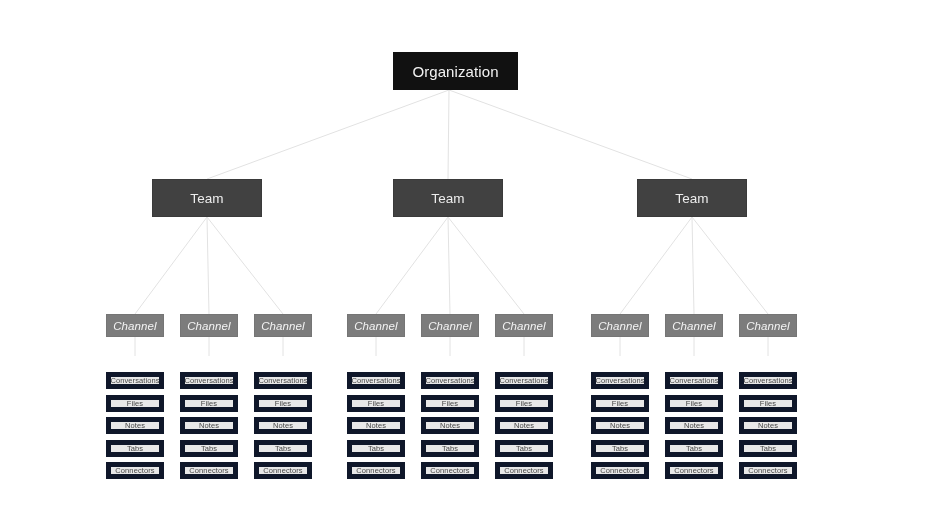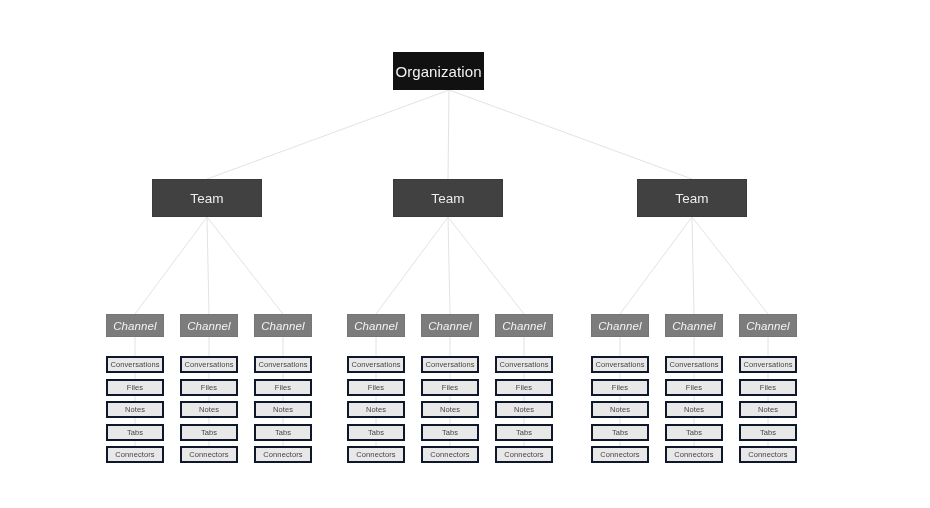--- a/index.html
+++ b/index.html
@@ -52,21 +52,22 @@
     background: #7c7c7c;
     color: #f4f4f4;
     font-size: 11.5px;
     border: 1px solid #757575;
     font-style: italic;
   }
   .node-leaf {
     background: #e8e8e8;
     color: #454545;
     font-size: 7.5px;
-    border: 2px solid #0f172a;
+    border: 5px solid #0f172a;
+    margin-top: 16px;
   }
 </style>
 </head>
 <body>
 
 <div id="diagram">
   <svg id="edges" width="930" height="508" viewBox="0 0 930 508">
       <line x1="449" y1="90" x2="207" y2="179" stroke="#e2e2e2" stroke-width="1"></line>
       <line x1="207" y1="217" x2="135" y2="314" stroke="#e2e2e2" stroke-width="1"></line>
       <line x1="135" y1="337" x2="135" y2="356" stroke="#e2e2e2" stroke-width="1"></line>
@@ -118,21 +119,21 @@
       <line x1="694" y1="396" x2="694" y2="401" stroke="#e2e2e2" stroke-width="1"></line>
       <line x1="694" y1="418" x2="694" y2="424" stroke="#e2e2e2" stroke-width="1"></line>
       <line x1="694" y1="441" x2="694" y2="446" stroke="#e2e2e2" stroke-width="1"></line>
       <line x1="692" y1="217" x2="768" y2="314" stroke="#e2e2e2" stroke-width="1"></line>
       <line x1="768" y1="337" x2="768" y2="356" stroke="#e2e2e2" stroke-width="1"></line>
       <line x1="768" y1="373" x2="768" y2="379" stroke="#e2e2e2" stroke-width="1"></line>
       <line x1="768" y1="396" x2="768" y2="401" stroke="#e2e2e2" stroke-width="1"></line>
       <line x1="768" y1="418" x2="768" y2="424" stroke="#e2e2e2" stroke-width="1"></line>
       <line x1="768" y1="441" x2="768" y2="446" stroke="#e2e2e2" stroke-width="1"></line>
     </svg>
-<div class="node node-org" style="left: 393px; top: 52px; width: 91px; height: 38px;">Organization</div>
+<div class="node node-org" style="left: 393px; top: 52px; width: 125px; height: 38px;">Organization</div>
     <div class="node node-team" style="left: 152px; top: 179px; width: 110px; height: 38px;">Team</div>
     <div class="node node-channel" style="left: 106px; top: 314px; width: 58px; height: 23px;">Channel</div>
     <div class="node node-leaf" style="left: 106px; top: 356px; width: 58px; height: 17px;">Conversations</div>
     <div class="node node-leaf" style="left: 106px; top: 379px; width: 58px; height: 17px;">Files</div>
     <div class="node node-leaf" style="left: 106px; top: 401px; width: 58px; height: 17px;">Notes</div>
     <div class="node node-leaf" style="left: 106px; top: 424px; width: 58px; height: 17px;">Tabs</div>
     <div class="node node-leaf" style="left: 106px; top: 446px; width: 58px; height: 17px;">Connectors</div>
     <div class="node node-channel" style="left: 180px; top: 314px; width: 58px; height: 23px;">Channel</div>
     <div class="node node-leaf" style="left: 180px; top: 356px; width: 58px; height: 17px;">Conversations</div>
     <div class="node node-leaf" style="left: 180px; top: 379px; width: 58px; height: 17px;">Files</div>

